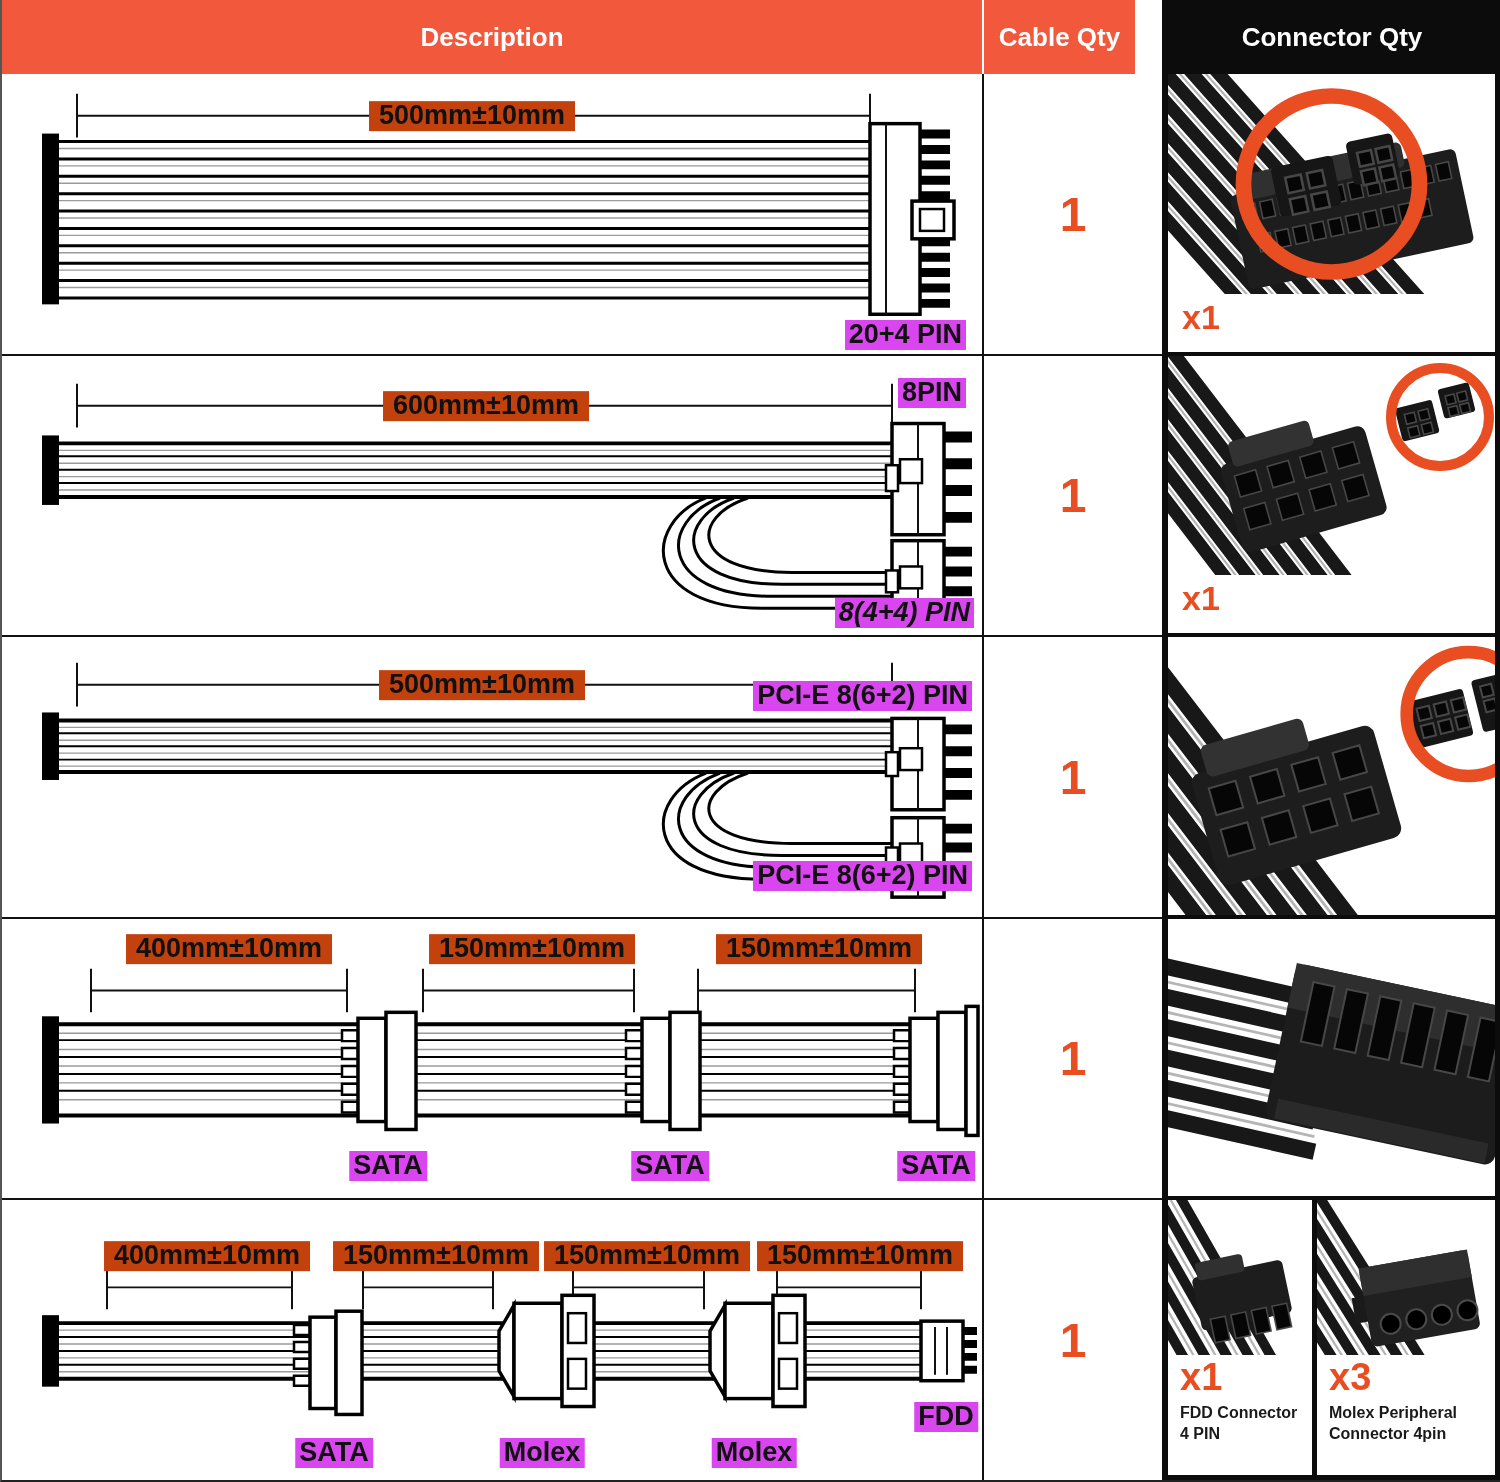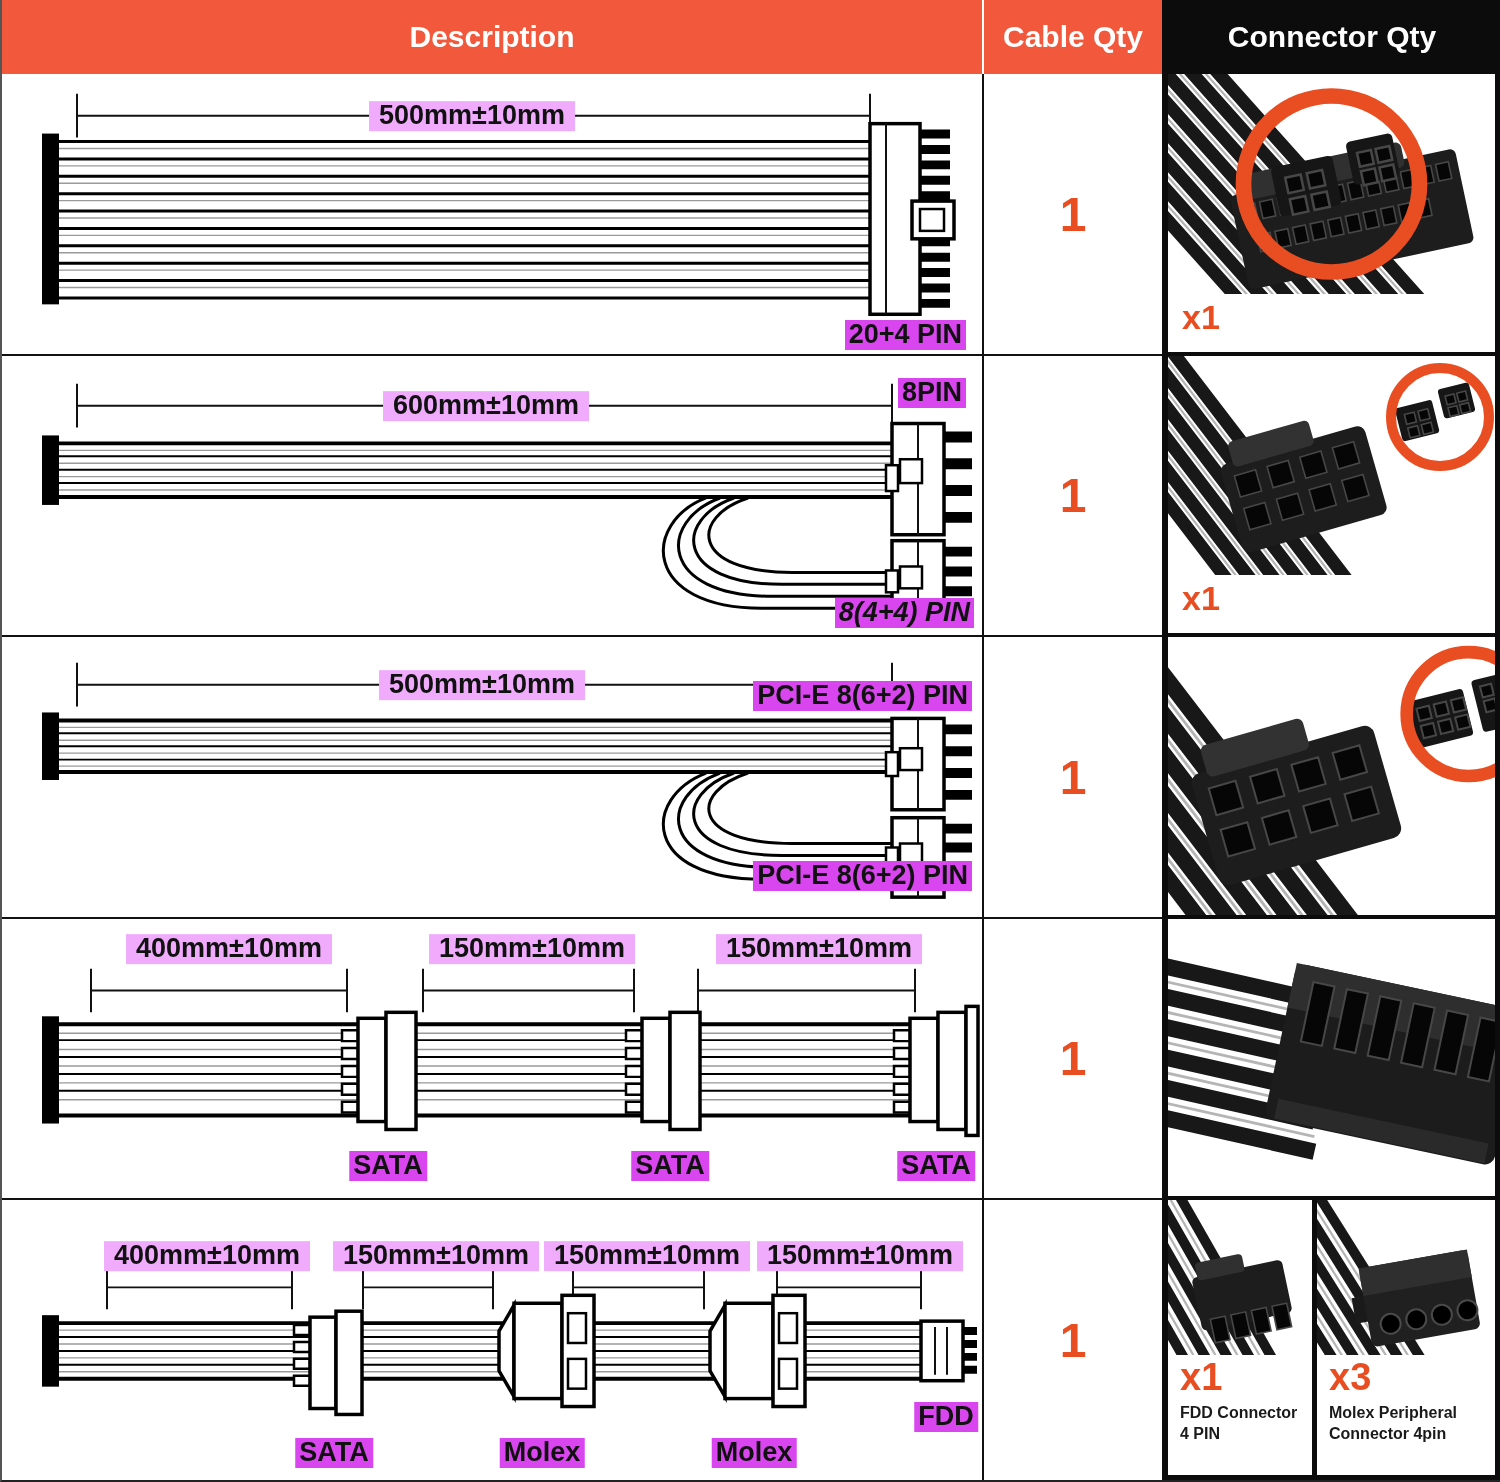--- a/index.html
+++ b/index.html
@@ -4,29 +4,29 @@
 <style>
   :root{
     --header-bg:#F1583C; --accent:#E84E22; --ink:#111111; --header-black:#0C0C0C;
   }
   *{margin:0;padding:0;box-sizing:border-box;}
   body{background:#fff;font-family:"Liberation Sans",sans-serif;}
   .stage{position:relative;width:1500px;height:1482px;background:#fff;overflow:hidden;
          border-left:2px solid #555;border-bottom:2px solid #222;}
   
   .hdr{position:absolute;top:0;height:74px;display:flex;align-items:center;justify-content:center;
-       color:#fff;font-weight:bold;font-size:30px;}
+       color:#fff;font-weight:bold;font-size:26px;}
   .hdr-desc{left:0;width:980px;background:var(--header-bg);}
-  .hdr-cable{left:980px;width:180px;background:var(--header-bg);border-left:2px solid #fff;}
+  .hdr-cable{left:980px;width:153px;background:var(--header-bg);border-left:2px solid #fff;}
   .hdr-conn{left:1160px;width:340px;background:var(--header-black);}
   
   .desc-cell{position:absolute;left:0;width:982px;background:#fff;
              border-right:2px solid #111;border-bottom:2px solid #111;}
   .desc-cell svg.art{position:absolute;left:0;top:0;width:980px;height:100%;display:block;}
-  .dimtxt{position:absolute;transform:translate(-50%,-50%);background:#f0abfc;padding:0 10px;
+  .dimtxt{position:absolute;transform:translate(-50%,-50%);background:#c2410c;padding:0 10px;
           font-weight:bold;font-size:27px;color:#111;white-space:nowrap;line-height:1.1;}
   .partlbl{position:absolute;font-weight:bold;font-size:27px;color:#111;background:#d946ef;
            padding:0 4px;white-space:nowrap;line-height:1.1;}
   .ctr{transform:translateX(-50%);}
   .ra{text-align:right;}
   
   .dl{stroke:#111;stroke-width:2;fill:none;}
   .w4{stroke:#000;stroke-width:4;fill:none;}
   .w3{stroke:#000;stroke-width:3;fill:none;}
   .w2{stroke:#000;stroke-width:2;fill:none;}

